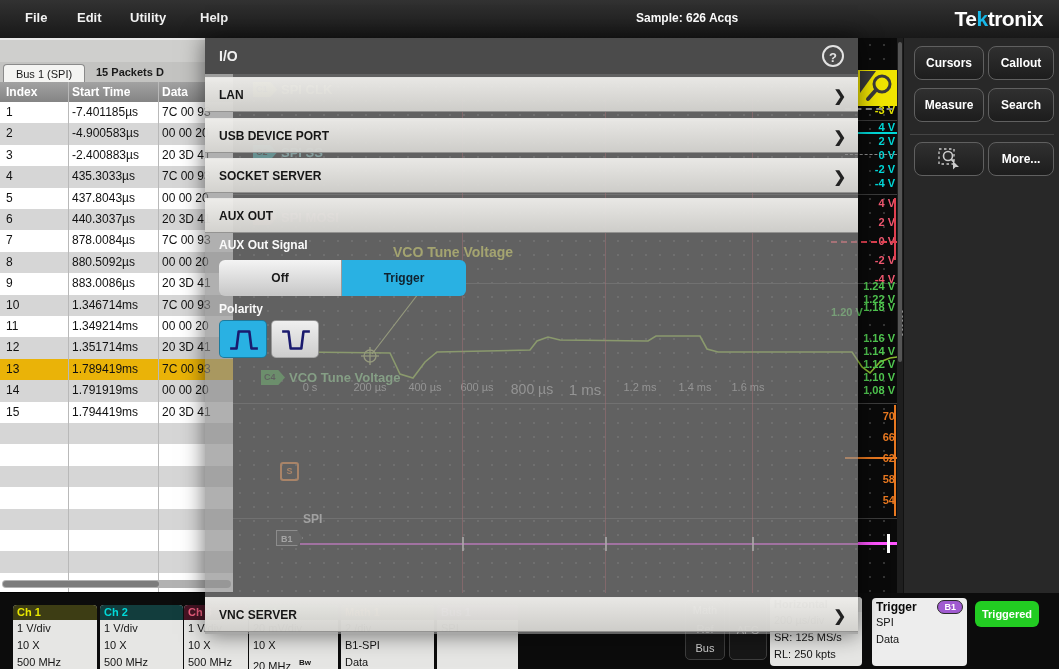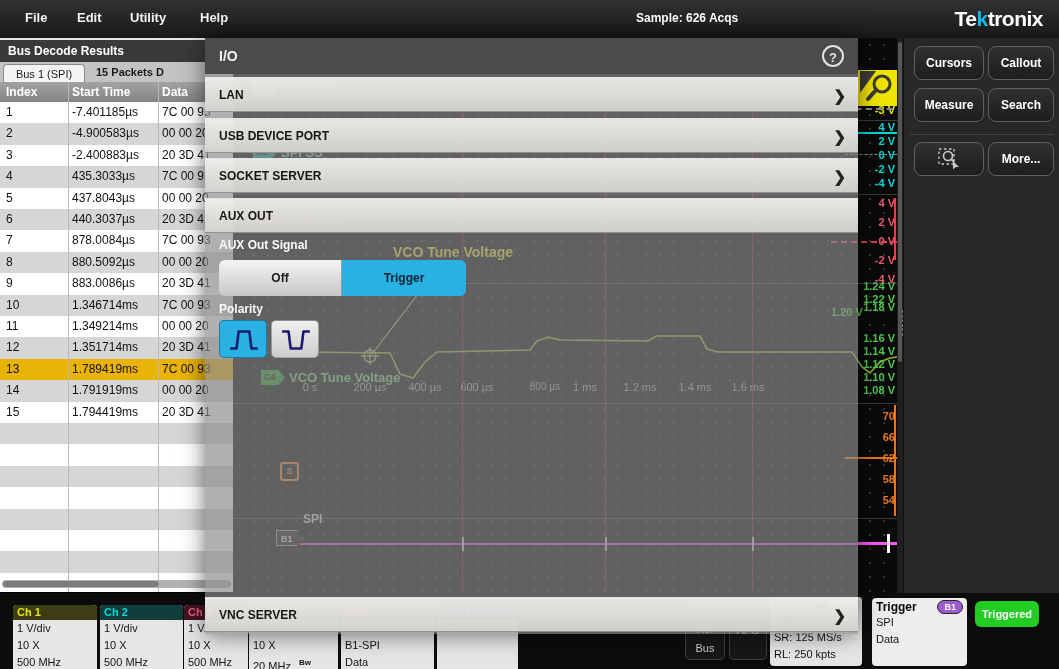--- a/index.html
+++ b/index.html
@@ -84,21 +84,20 @@
   <div id="menubar" class="abs">
     <span class="abs menu-item" style="left:25px">File</span>
     <span class="abs menu-item" style="left:77px">Edit</span>
     <span class="abs menu-item" style="left:130px">Utility</span>
     <span class="abs menu-item" style="left:200px">Help</span>
     <span id="sample-status" class="abs" style="left:636px">Sample: 626 Acqs</span>
     <span id="logo" class="abs"><span>Te</span><span class="k">k</span><span>tronix</span></span>
   </div>
 
   <div id="results" class="abs">
-    <div id="results-header" class="abs">Bus Decode Results</div>
     <div id="tab-row" class="abs">
       <div id="tab-active" class="abs">Bus 1 (SPI)</div>
       <span id="packets" class="abs">15 Packets D</span>
     </div>
     <div id="col-header" class="abs">
       <span class="abs colh" style="left:6px">Index</span>
       <span class="abs colh" style="left:72px">Start Time</span>
       <span class="abs colh" style="left:162px">Data</span>
     </div>
     <div id="table-rows" class="abs">
@@ -236,22 +235,22 @@
         <div style="position: absolute; left: 598px; top: 393px; width: 64px; text-align: right; font-size: 11px; font-weight: 700; color: rgb(232, 120, 32);">66</div>
         <div style="position: absolute; left: 598px; top: 414px; width: 64px; text-align: right; font-size: 11px; font-weight: 700; color: rgb(232, 120, 32);">62</div>
         <div style="position: absolute; left: 598px; top: 435px; width: 64px; text-align: right; font-size: 11px; font-weight: 700; color: rgb(232, 120, 32);">58</div>
         <div style="position: absolute; left: 598px; top: 456px; width: 64px; text-align: right; font-size: 11px; font-weight: 700; color: rgb(232, 120, 32);">54</div>
       </div>
     <div id="wf-time-labels">
         <div style="position: absolute; left: 49px; top: 343px; width: 56px; text-align: center; font-size: 11px; color: rgb(168, 168, 168);">0 s</div>
         <div style="position: absolute; left: 109px; top: 343px; width: 56px; text-align: center; font-size: 11px; color: rgb(168, 168, 168);">200 µs</div>
         <div style="position: absolute; left: 164px; top: 343px; width: 56px; text-align: center; font-size: 11px; color: rgb(168, 168, 168);">400 µs</div>
         <div style="position: absolute; left: 216px; top: 343px; width: 56px; text-align: center; font-size: 11px; color: rgb(168, 168, 168);">600 µs</div>
-        <div style="position: absolute; left: 271px; top: 343px; width: 56px; text-align: right; font-size: 10px; color: rgb(168, 168, 168);">800 µs</div>
-        <div style="position: absolute; left: 324px; top: 343px; width: 56px; text-align: center; font-size: 11px; color: rgb(168, 168, 168);">1 ms</div>
+        <div style="position: absolute; left: 271px; top: 343px; width: 56px; text-align: center; font-size: 14px; color: rgb(168, 168, 168);">800 µs</div>
+        <div style="position: absolute; left: 324px; top: 343px; width: 56px; text-align: center; font-size: 15px; color: rgb(168, 168, 168);">1 ms</div>
         <div style="position: absolute; left: 379px; top: 343px; width: 56px; text-align: center; font-size: 11px; color: rgb(168, 168, 168);">1.2 ms</div>
         <div style="position: absolute; left: 434px; top: 343px; width: 56px; text-align: center; font-size: 11px; color: rgb(168, 168, 168);">1.4 ms</div>
         <div style="position: absolute; left: 487px; top: 343px; width: 56px; text-align: center; font-size: 11px; color: rgb(168, 168, 168);">1.6 ms</div>
       </div>
     <div id="wf-chan-labels">
         <div style="position: absolute; left: 20px; top: 44px; width: 24px; height: 15px; background: rgb(168, 168, 32); color: rgb(10, 10, 10); font-size: 9px; font-weight: 700; line-height: 15px; padding-left: 3px; box-sizing: border-box; clip-path: polygon(0px 0px, 72% 0px, 100% 50%, 72% 100%, 0px 100%); opacity: 0.95;">C1</div>
         <div style="position: absolute; left: 48px; top: 44px; font-size: 13px; font-weight: 700; white-space: nowrap; color: rgb(200, 200, 122);">SPI CLK</div>
         <div style="position: absolute; left: 20px; top: 107px; width: 24px; height: 15px; background: rgb(32, 168, 168); color: rgb(10, 10, 10); font-size: 9px; font-weight: 700; line-height: 15px; padding-left: 3px; box-sizing: border-box; clip-path: polygon(0px 0px, 72% 0px, 100% 50%, 72% 100%, 0px 100%); opacity: 0.95;">C2</div>
         <div style="position: absolute; left: 48px; top: 107px; font-size: 13px; font-weight: 700; white-space: nowrap; color: rgb(122, 200, 200);">SPI SS</div>
         <div style="position: absolute; left: 20px; top: 172px; width: 24px; height: 15px; background: rgb(176, 48, 80); color: rgb(10, 10, 10); font-size: 9px; font-weight: 700; line-height: 15px; padding-left: 3px; box-sizing: border-box; clip-path: polygon(0px 0px, 72% 0px, 100% 50%, 72% 100%, 0px 100%); opacity: 0.95;">C3</div>

